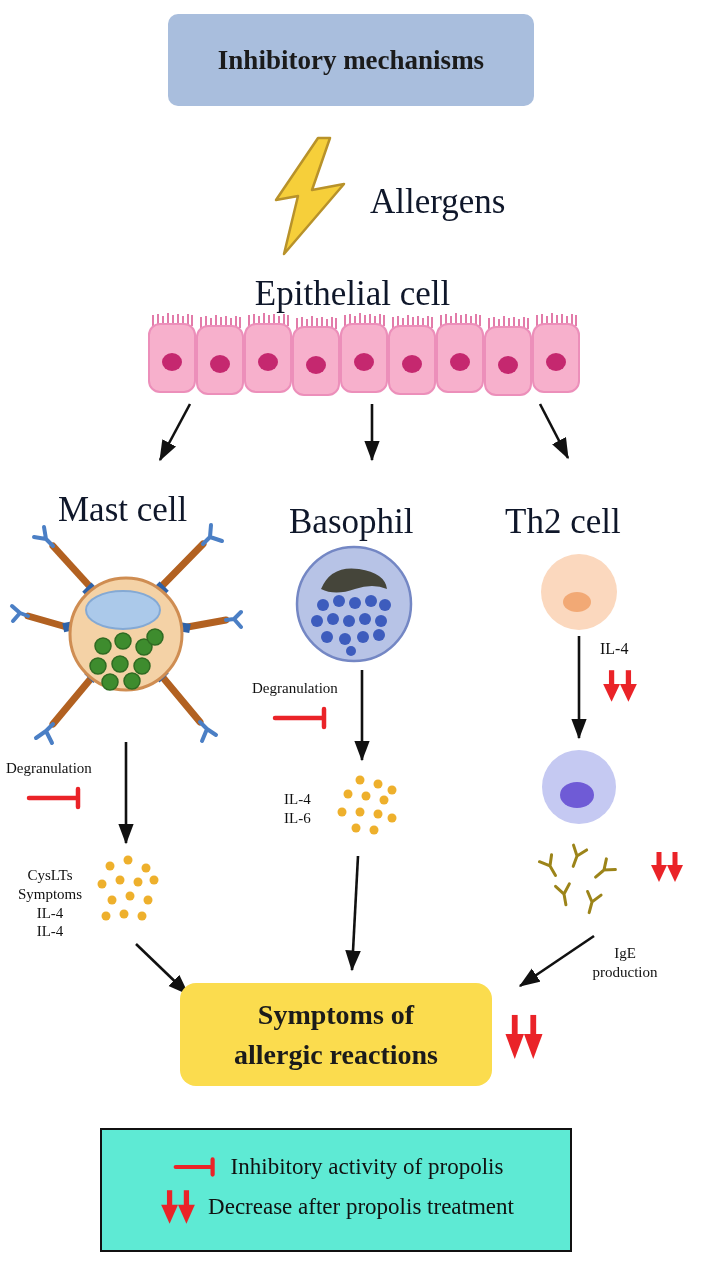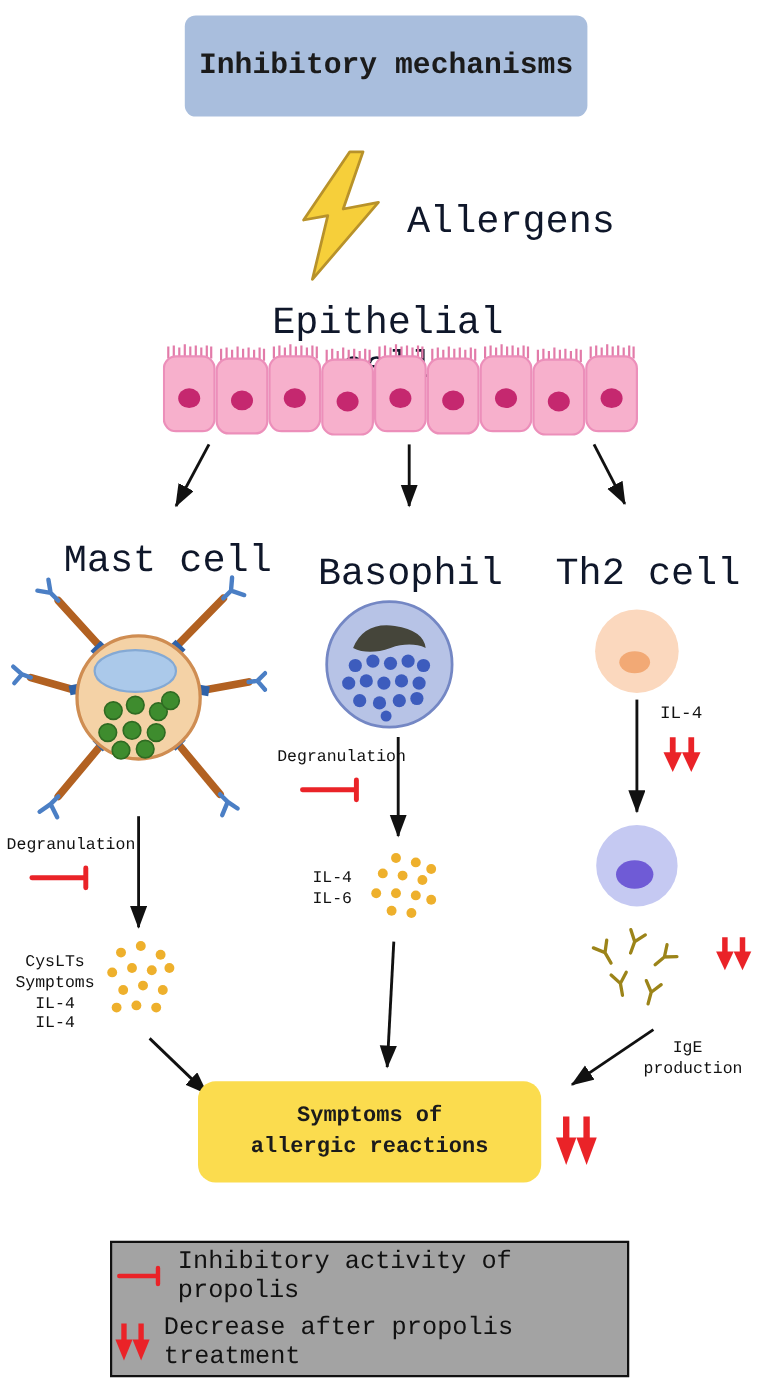--- a/index.html
+++ b/index.html
@@ -1,35 +1,35 @@
 <!DOCTYPE html>
 <html><head>
 <meta charset="utf-8">
 <style>
   html,body{margin:0;padding:0;background:#ffffff;}
   .canvas{
     position:relative;width:701px;height:1270px;background:#ffffff;
-    font-family:Liberation Mono, monospace;color:#111;overflow:hidden;
+    font-family:Liberation Serif, serif;color:#111;overflow:hidden;
   }
   .abs{position:absolute;}
   .label-lg{font-size:35px;font-weight:400;color:#0f172a;}
   .label-sm{font-size:15px;color:#111;}
   .center{text-align:center;}
   .title-box{
     left:168px;top:14px;width:366px;height:92px;background:#a9bedd;border-radius:10px;
     display:flex;flex-direction:column;align-items:center;justify-content:center;
     font-size:27px;font-weight:bold;line-height:1.35;color:#1b1b1b;
   }
   .symptoms-box{
-    left:180px;top:983px;width:312px;height:92px;background:#fbdc4e;border-radius:16px;
+    left:180px;top:983px;width:312px;height:103px;background:#fbdc4e;border-radius:16px;
     display:flex;flex-direction:column;align-items:center;justify-content:center;
-    font-size:20px;font-weight:bold;line-height:1.4;color:#1b1b1b;
+    font-size:28px;font-weight:bold;line-height:1.4;color:#1b1b1b;
   }
   .legend-box{
-    left:100px;top:1128px;width:472px;height:124px;background:#a3a3a3;border:2.5px solid #111;
+    left:100px;top:1128px;width:472px;height:124px;background:#5eead4;border:2.5px solid #111;
     display:flex;flex-direction:column;align-items:center;justify-content:center;gap:8px;
     box-sizing:border-box;
   }
   .legend-row{display:flex;align-items:center;gap:10px;font-size:23px;color:#111;}
   .connector-layer{left:0;top:0;width:701px;height:1270px;pointer-events:none;}
   .med-col{line-height:1.25;}
 </style>
 </head>
 <body>
 

